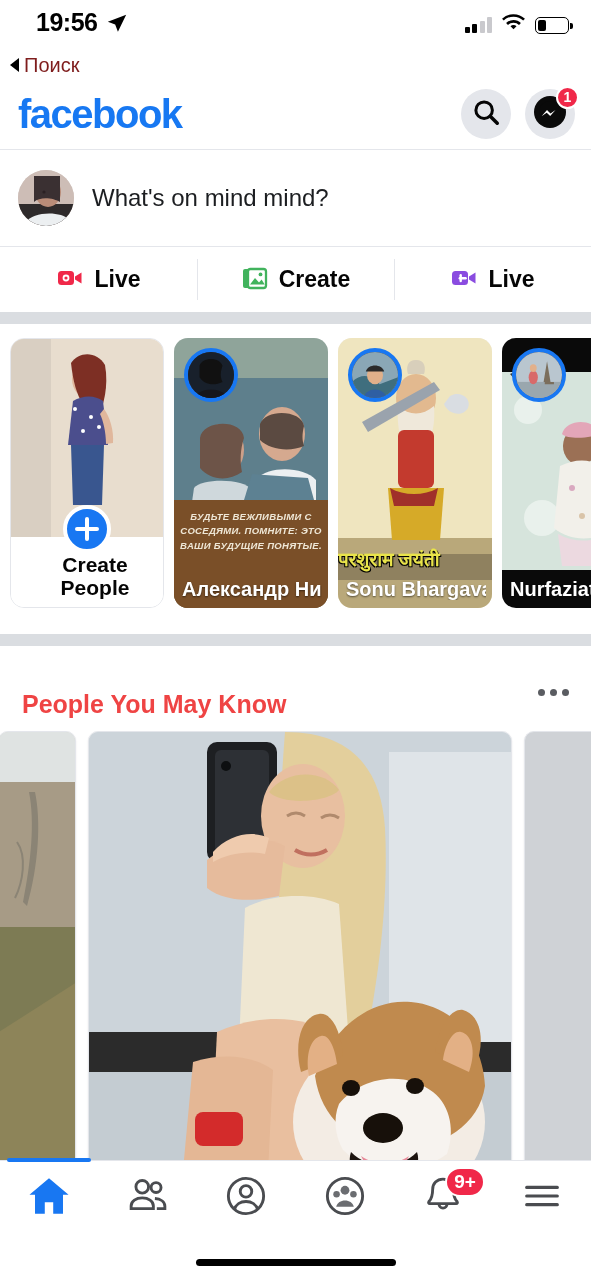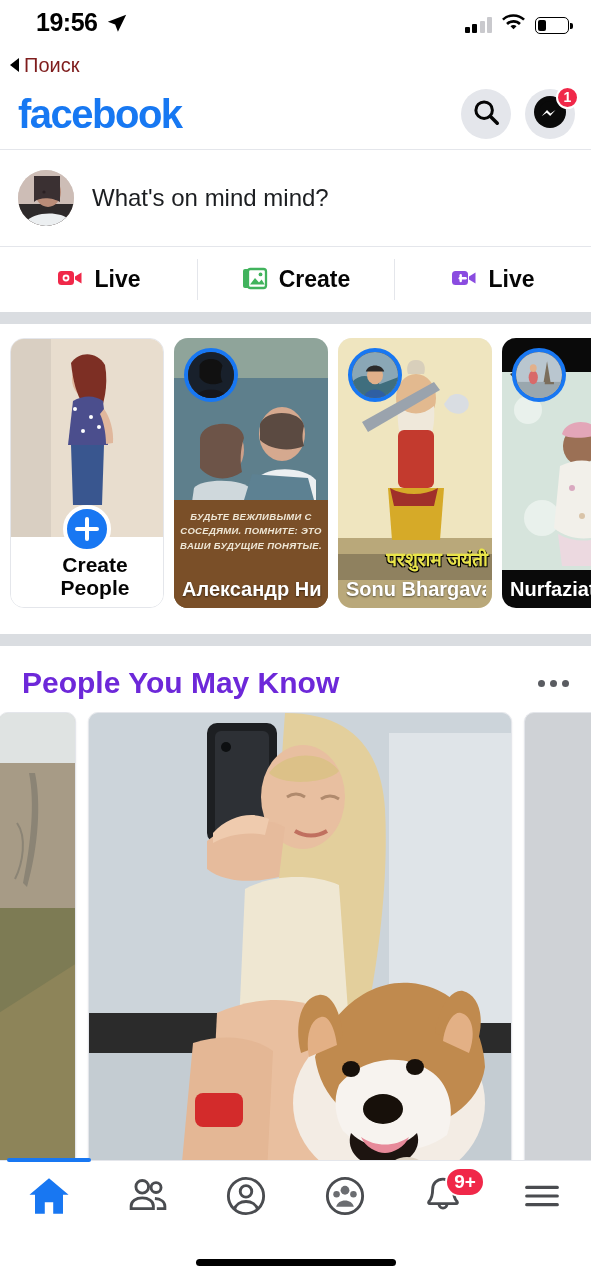--- a/index.html
+++ b/index.html
@@ -154,30 +154,30 @@
   
   .memecap {
     position: absolute; left: 0; right: 0; bottom: 0; height: 108px;
     background: #7a4f28; color: #efe7d6;
     font-size: 9.5px; font-weight: bold; font-style: italic;
     text-align: center; letter-spacing: .3px; line-height: 1.5;
     padding: 10px 6px 0 6px; text-transform: uppercase;
   }
   .hindicap {
     position: absolute; left: 0; right: 4px; bottom: 36px;
-    text-align: right; color: #e9e44a; font-weight: bold; font-size: 19px;
+    text-align: left; color: #e9e44a; font-weight: bold; font-size: 19px;
     text-shadow: 1px 1px 0 #000, -1px 1px 0 #000;
   }
 
   
   .pymk-head {
     display: flex; align-items: center; justify-content: space-between;
     padding: 20px 22px 12px 22px;
   }
-  .pymk-title { font-size: 30px; font-weight: bold; color: #6d28d9; }
+  .pymk-title { font-size: 25px; font-weight: bold; color: #ef4444; margin-top: 24px; }
   .dots { display: flex; gap: 5px; }
   .dots i { width: 7px; height: 7px; border-radius: 50%; background: #5a5c61; display: block; }
 
   .pymk-row { display: flex; gap: 12px; padding: 0 0 0 0; height: 470px; overflow: hidden; }
   .pcard {
     position: relative; border-radius: 10px; overflow: hidden;
     background: #fff; border: 1px solid #e4e6eb; flex: 0 0 auto;
     box-shadow: 0 1px 2px rgba(0,0,0,.10);
   }
   .pcard .pimg { position: absolute; inset: 0; }

